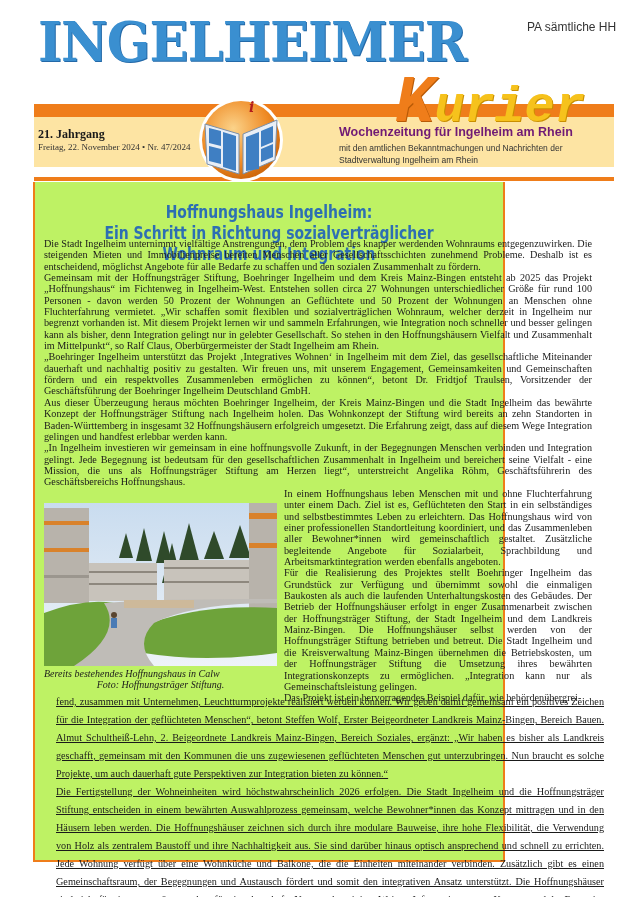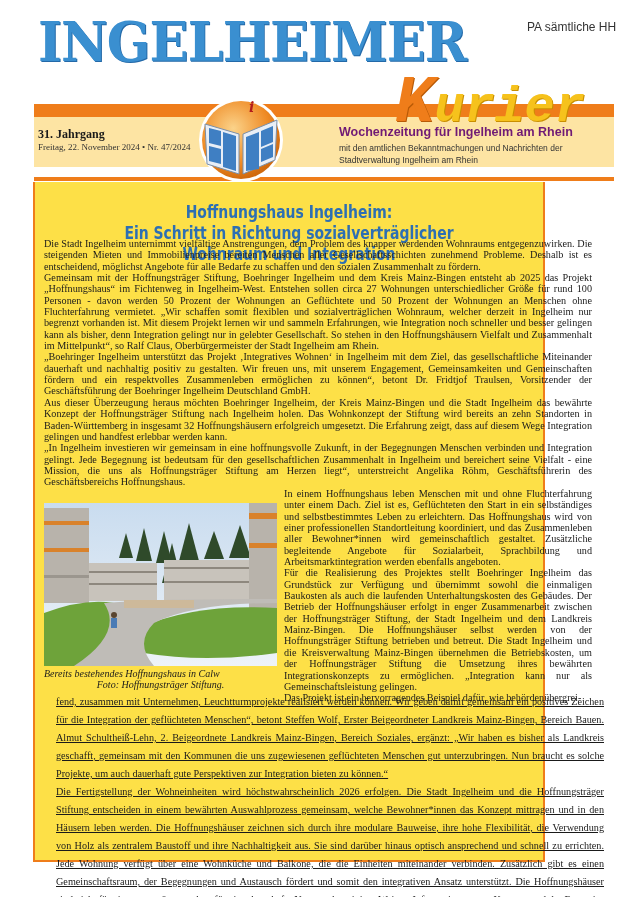--- a/index.html
+++ b/index.html
@@ -14,21 +14,21 @@
   .orange-bar { position:absolute; left:34px; top:104px; width:580px; height:13px; background:#ef7d1a; }
   .yellow-band { position:absolute; left:34px; top:117px; width:580px; height:50px; background:#fde4a3; }
   .orange-bar2 { position:absolute; left:34px; top:177px; width:580px; height:4px; background:#ef7d1a; }
 
   .logo { position:absolute; left:197px; top:90px; width:88px; height:96px; }
   .jahrgang { position:absolute; left:38px; top:127px; font-weight:bold; font-size:12px; color:#1a1a1a; }
   .issue { position:absolute; left:38px; top:142px; font-size:9px; color:#333; }
   .tagline { position:absolute; left:339px; top:125px; font-family:"Liberation Sans", sans-serif; font-weight:bold; font-size:12.5px; color:#701a75; }
   .subtag { position:absolute; left:339px; top:142px; width:280px; font-family:"Liberation Sans", sans-serif; font-size:8.5px; color:#333; line-height:12px; }
 
-  .article { position:absolute; left:33px; top:182px; width:512px; height:680px; border:2px solid #ef7d1a; border-top:none; box-sizing:border-box; background:#fde047; }
+  .article { position:absolute; left:33px; top:182px; width:472px; height:680px; border:2px solid #ef7d1a; border-top:none; box-sizing:border-box; background:#bef264; }
   .headline { position:absolute; left:0; top:20px; width:100%; text-align:center; font-family:"DejaVu Sans", sans-serif; font-weight:bold; color:#2d6fb3; line-height:21px; transform:scaleX(0.82); }
   .headline .h1 { font-size:17px; display:block; }
   .headline .h2 { font-size:17px; display:block; }
 
   .body-top { position:absolute; left:9px; top:56px; width:548px; font-size:10.2px; line-height:11.35px; text-align:justify; }
   .body-top p, .right-col p, .body-bottom p { margin:0; }
 
   .figure { position:absolute; left:9px; top:321px; width:233px; height:163px; overflow:hidden; }
   .caption { position:absolute; left:9px; top:486px; width:233px; font-style:italic; font-size:10px; line-height:11px; }
   .caption .credit { display:block; text-align:center; }
@@ -59,21 +59,21 @@
     </defs>
     <circle cx="44" cy="50" r="42" fill="#fff"></circle>
     <circle cx="44" cy="50" r="39" fill="url(#og)"></circle>
     <text x="52" y="22" font-family="DejaVu Serif, serif" font-style="italic" font-weight="bold" font-size="14" fill="#b31c1c">i</text>
     <path d="M8 34 L42 44 L42 84 L10 74 Z" fill="#e8eef6" stroke="#7a8fa8" stroke-width="1"></path>
     <path d="M80 30 L46 44 L46 84 L78 70 Z" fill="#e8eef6" stroke="#7a8fa8" stroke-width="1"></path>
     <path d="M12 38 L24 41 L24 56 L12 53 Z M26 42 L39 46 L39 81 L26 77 Z M12 56 L24 59 L24 74 L12 71 Z" fill="#3f7fc3"></path>
     <path d="M49 47 L62 42 L62 79 L49 81 Z M64 41 L76 36 L76 52 L64 57 Z M64 59 L76 54 L76 67 L64 72 Z" fill="#3f7fc3"></path>
   </svg>
 
-  <div class="jahrgang">31. Jahrgang</div>
+  <div class="jahrgang">21. Jahrgang</div>
   <div class="issue">Freitag, 22. November 2024 • Nr. 47/2024</div>
   <div class="tagline">Wochenzeitung für Ingelheim am Rhein</div>
   <div class="subtag">mit den amtlichen Bekanntmachungen und Nachrichten der Stadtverwaltung Ingelheim am Rhein</div>
 </div>
 
 <div class="article">
   <div class="headline">
     <span class="h1">Hoffnungshaus Ingelheim:</span>
     <span class="h2">Ein Schritt in Richtung sozialverträglicher Wohnraum und Integration</span>
   </div>

